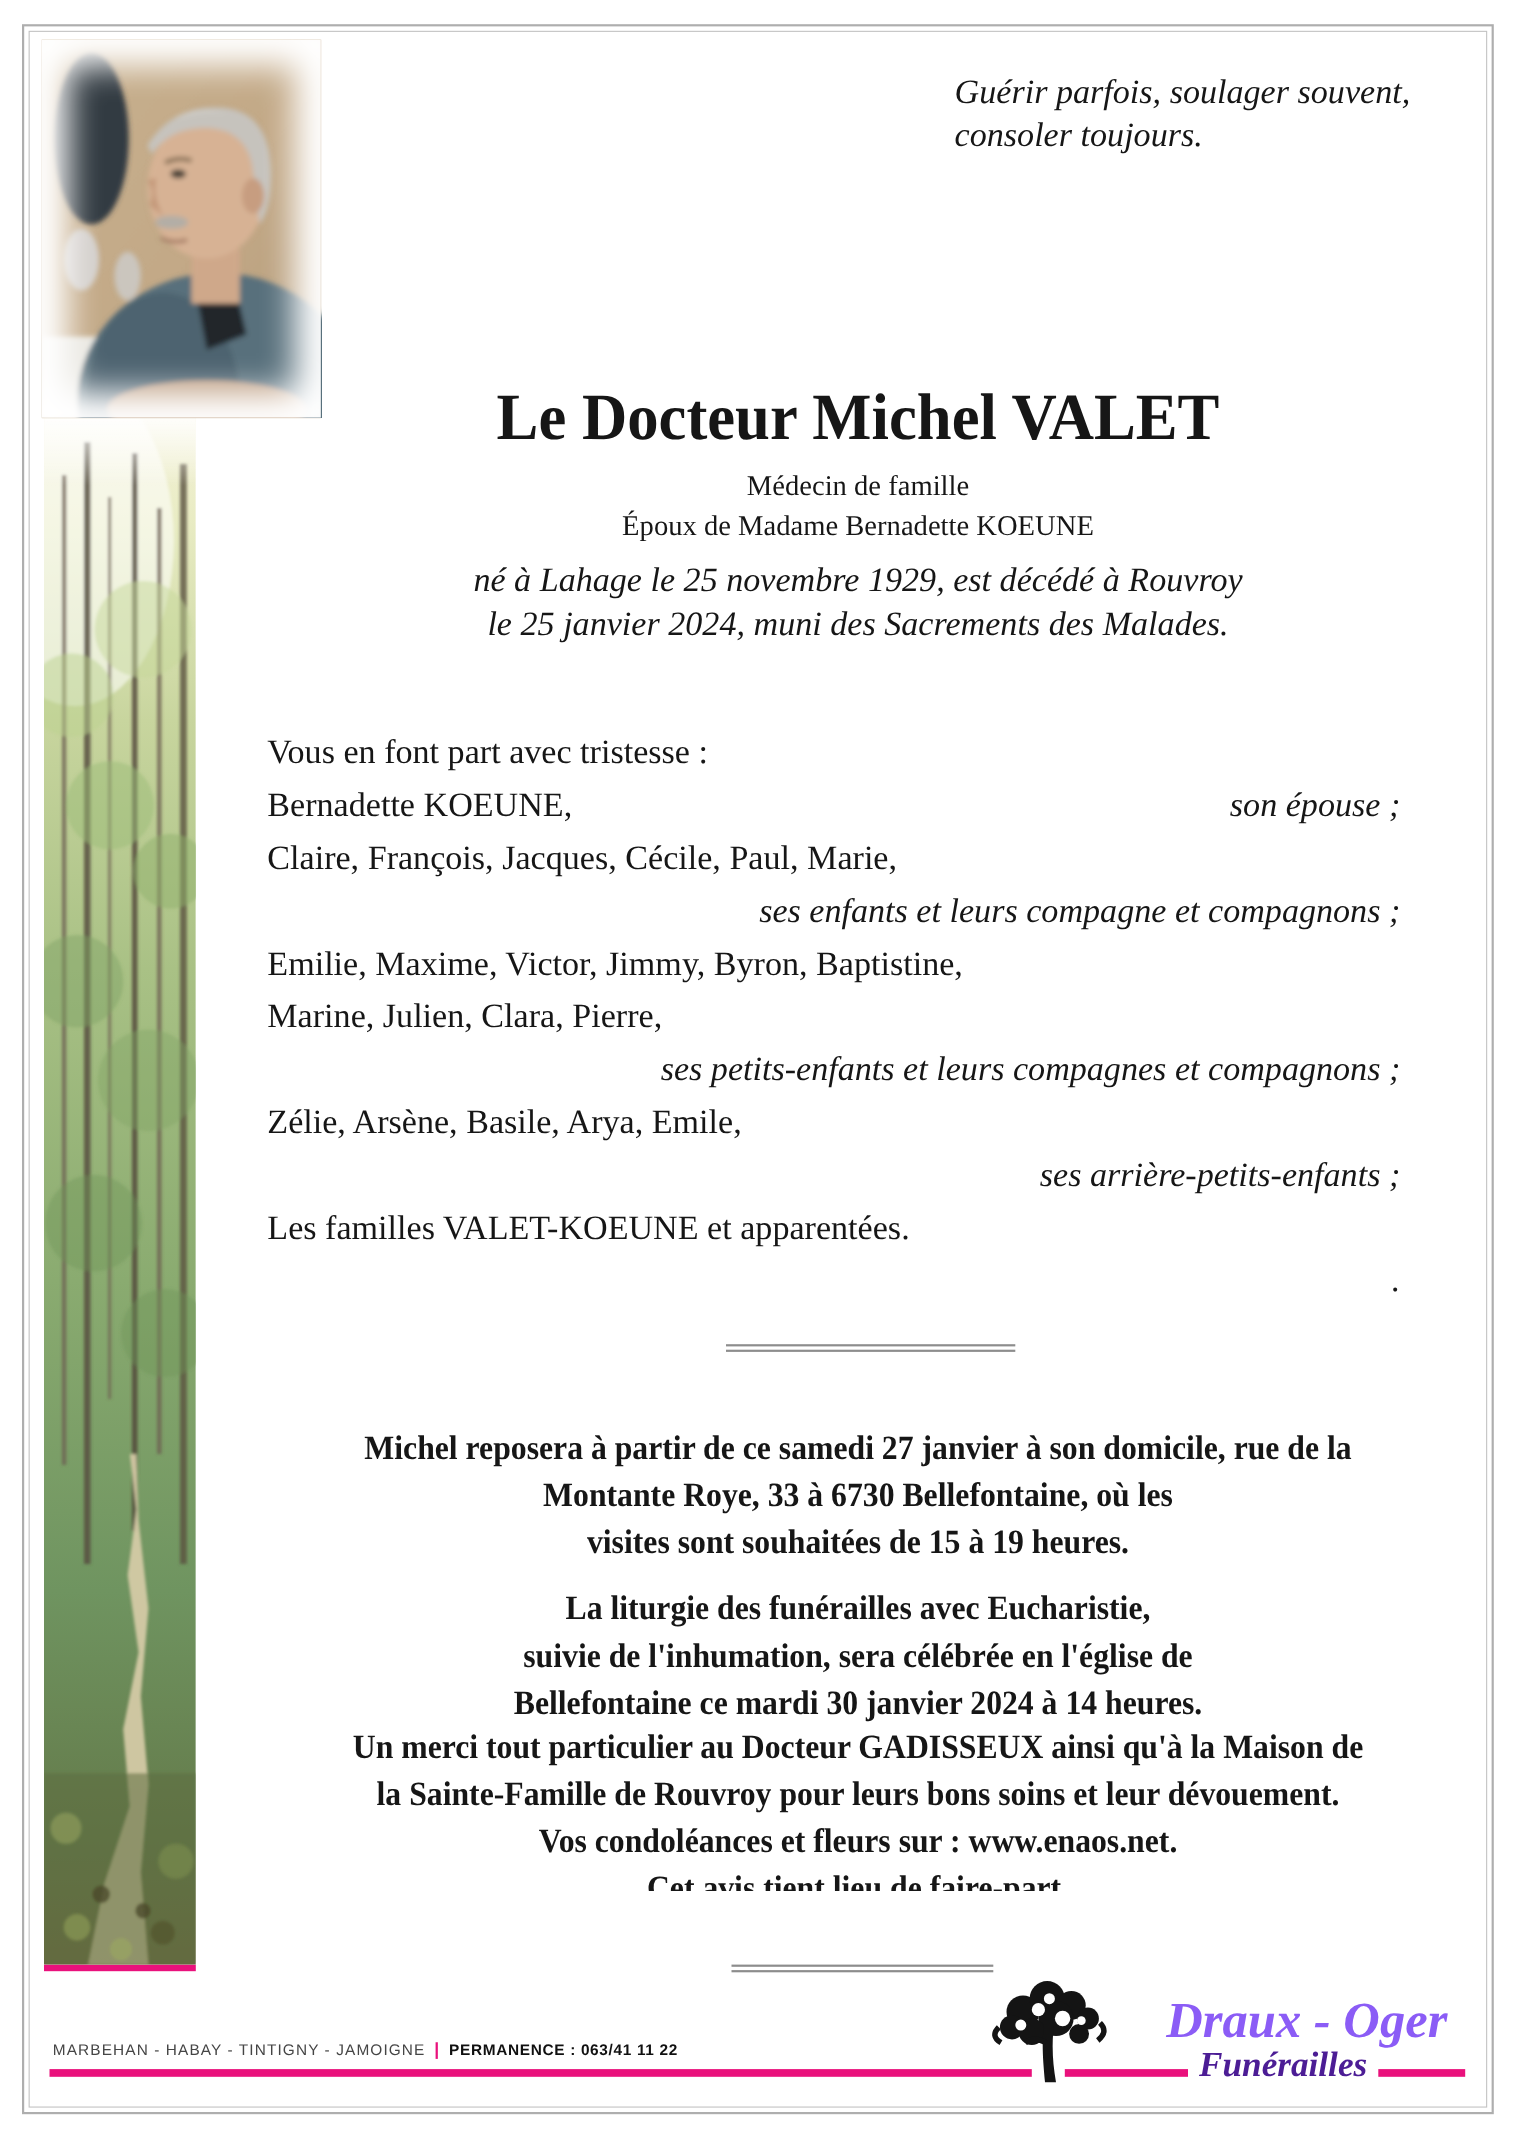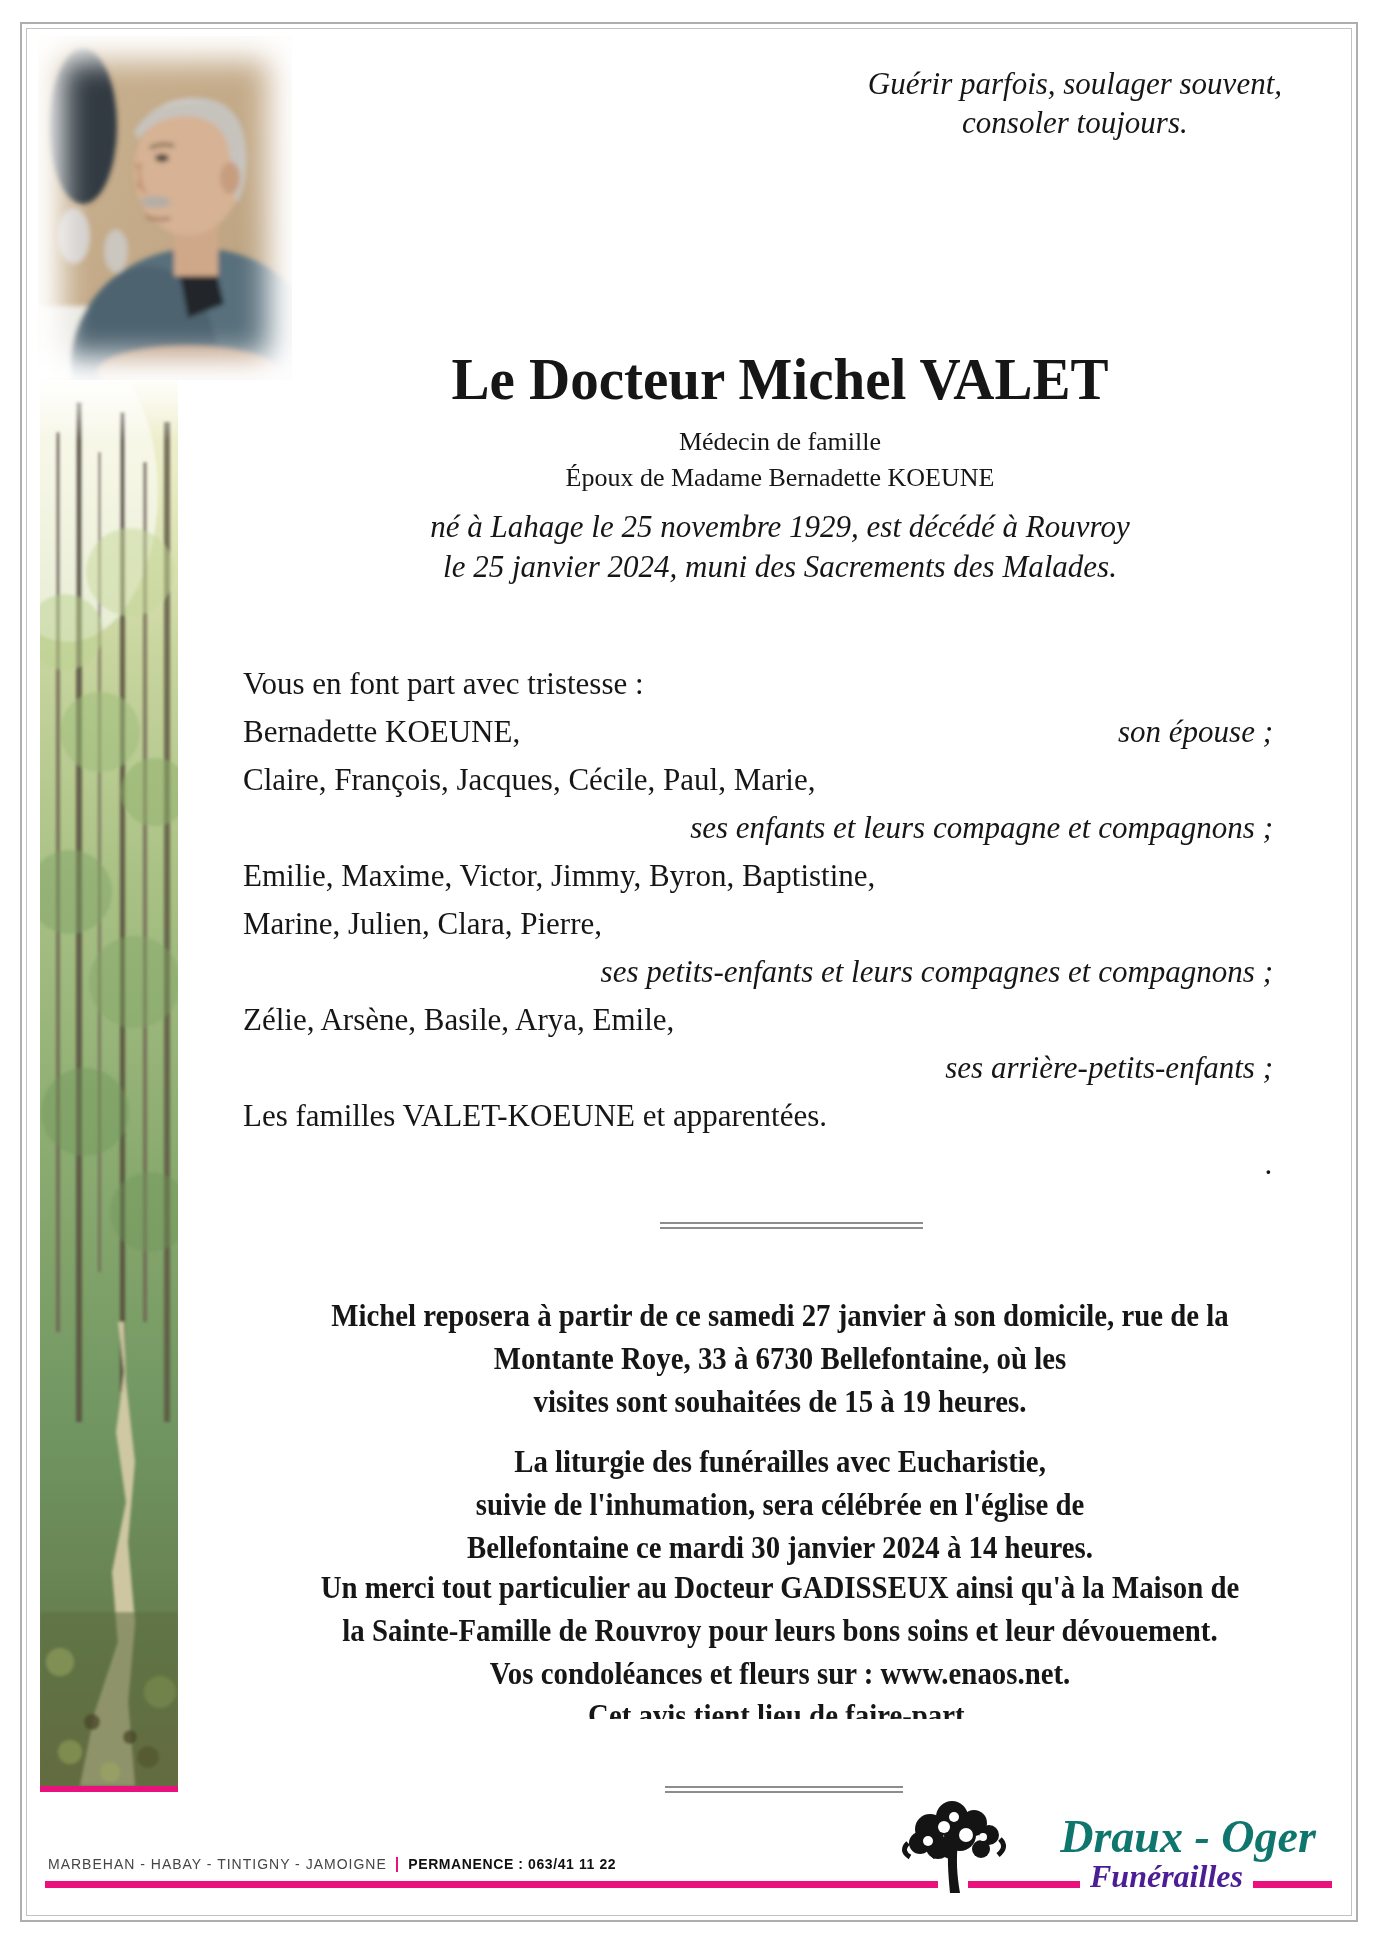--- a/index.html
+++ b/index.html
@@ -12,21 +12,21 @@
 
   
   .portrait{position:absolute;left:38px;top:36px;width:254px;height:344px;z-index:4;}
   .portrait .feather{position:absolute;inset:0;box-shadow:inset 0 0 30px 24px #ffffff;}
   
   .forest{position:absolute;left:40px;top:372px;width:138px;height:1414px;z-index:3;
           border-bottom:6px solid #e9117c;}
   .forest .fade{position:absolute;left:0;top:0;width:100%;height:70px;
           background:linear-gradient(#ffffff,rgba(255,255,255,0));}
 
-  .quote{position:absolute;right:95px;top:64px;text-align:center;font-style:italic;
+  .quote{position:absolute;right:95px;top:64px;text-align:left;font-style:italic;
          font-size:31px;line-height:39px;z-index:5;}
 
   .col{position:absolute;left:200px;width:1160px;text-align:center;z-index:5;}
   .title{top:345px;font-size:60px;font-weight:bold;margin:0;letter-spacing:0px;
          transform:scaleX(.95);}
   .sub{font-size:26px;}
   .s1{top:427px;}
   .s2{top:463px;}
   .dates{top:507px;font-style:italic;font-size:31px;line-height:40px;}
 
@@ -49,21 +49,21 @@
   
   .footer-rule{position:absolute;left:45px;top:1881px;width:1287px;height:7px;background:#e9117c;z-index:2;}
   .footer-text{position:absolute;left:48px;top:1855px;z-index:5;
                font-family:"Liberation Sans","DejaVu Sans",sans-serif;font-size:14px;
                letter-spacing:1px;color:#454545;white-space:nowrap;}
   .footer-text .bar{color:#e9117c;font-weight:bold;padding:0 8px;font-size:16px;}
   .footer-text .perm{color:#101010;font-weight:bold;letter-spacing:.6px;text-align:center;}
 
   .tree{position:absolute;left:898px;top:1799px;width:112px;height:96px;z-index:3;}
   .brand-name{position:absolute;left:1038px;top:1810px;width:300px;text-align:center;z-index:3;
-              font-style:italic;font-weight:bold;font-size:46px;color:#0f766e;
+              font-style:italic;font-weight:bold;font-size:46px;color:#8b5cf6;
               font-family:"Liberation Serif","DejaVu Serif",serif;}
   .brand-sub{position:absolute;left:1080px;top:1858px;z-index:3;background:#fff;padding:0 10px;
              font-style:italic;font-weight:bold;font-size:32px;color:#4c1d95;
              font-family:"Liberation Serif","DejaVu Serif",serif;}
 </style>
 </head>
 <body>
 
 <div class="page">
 

